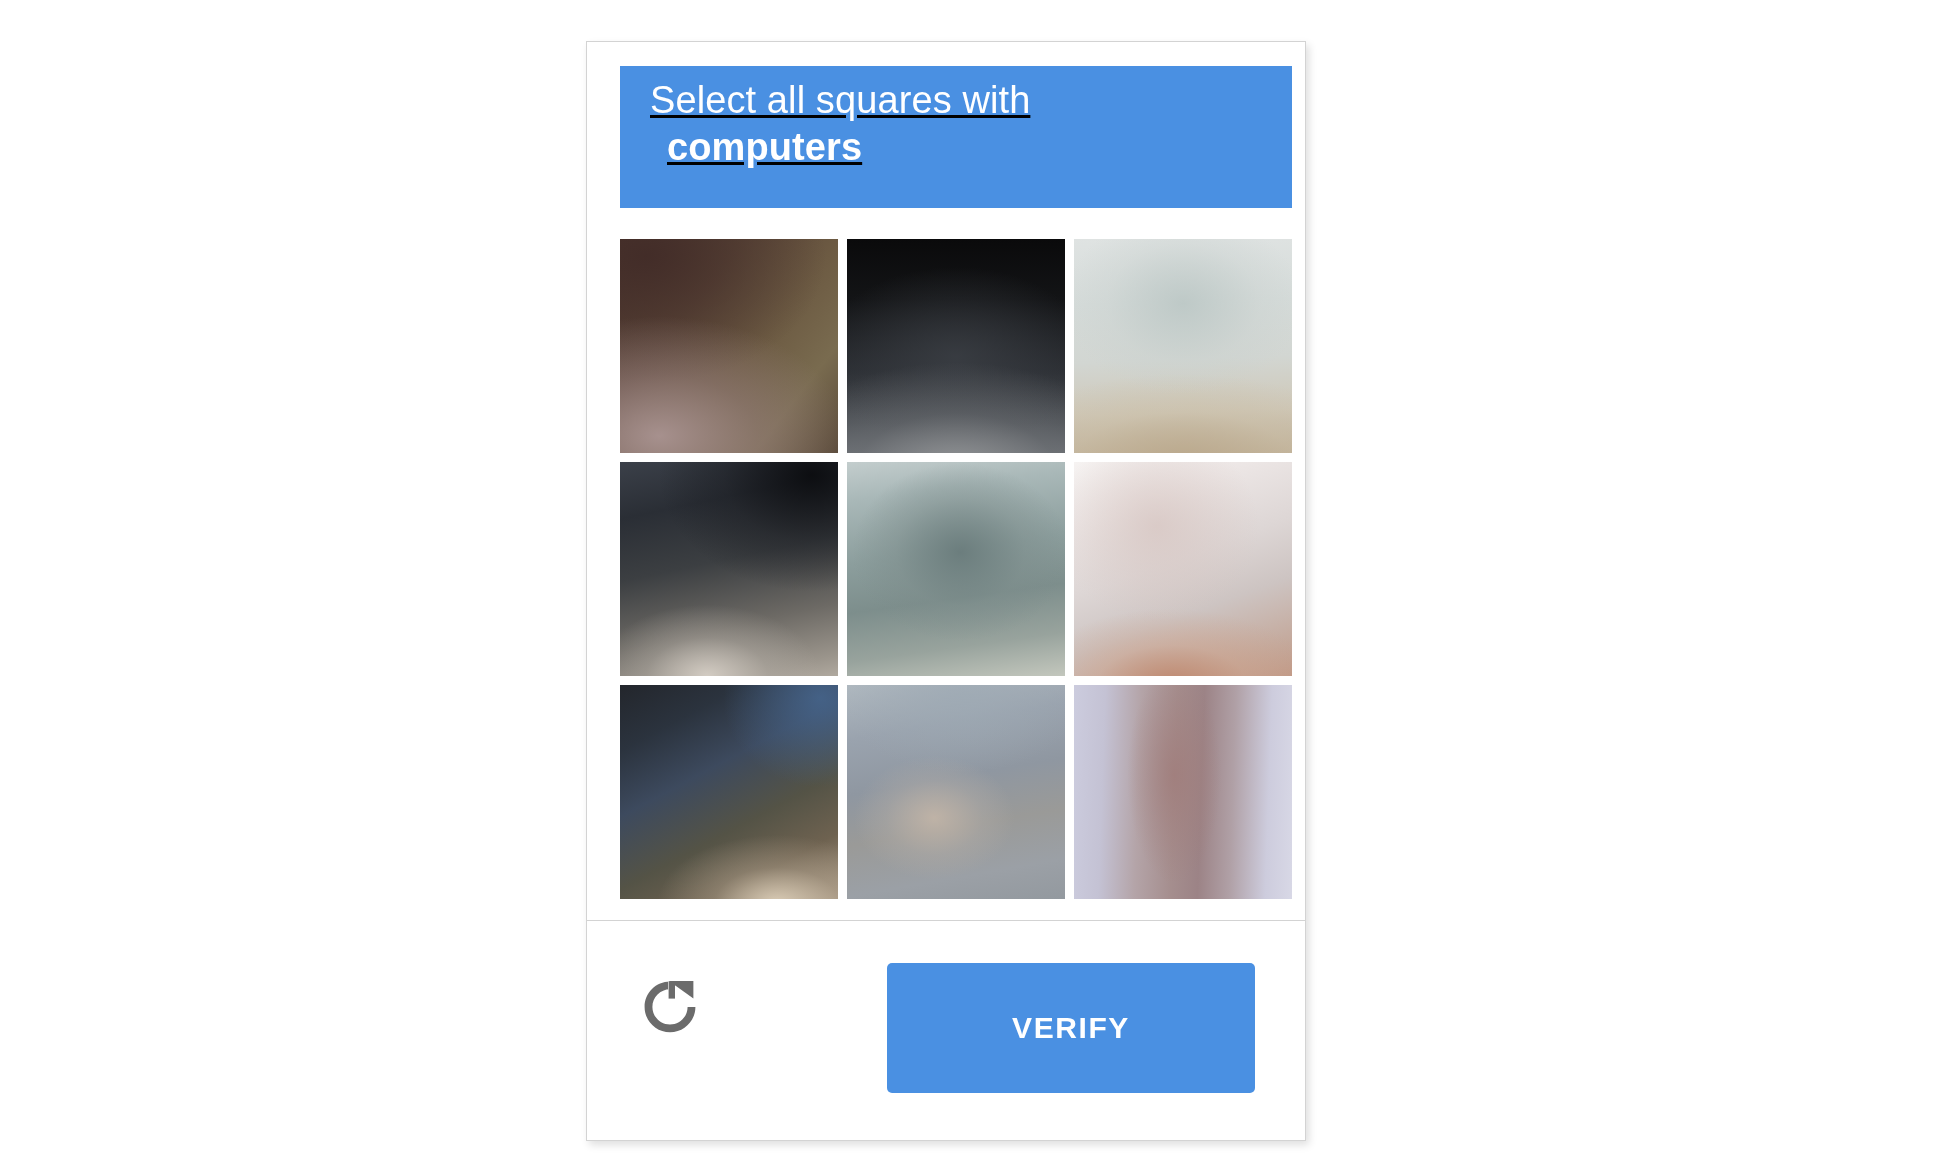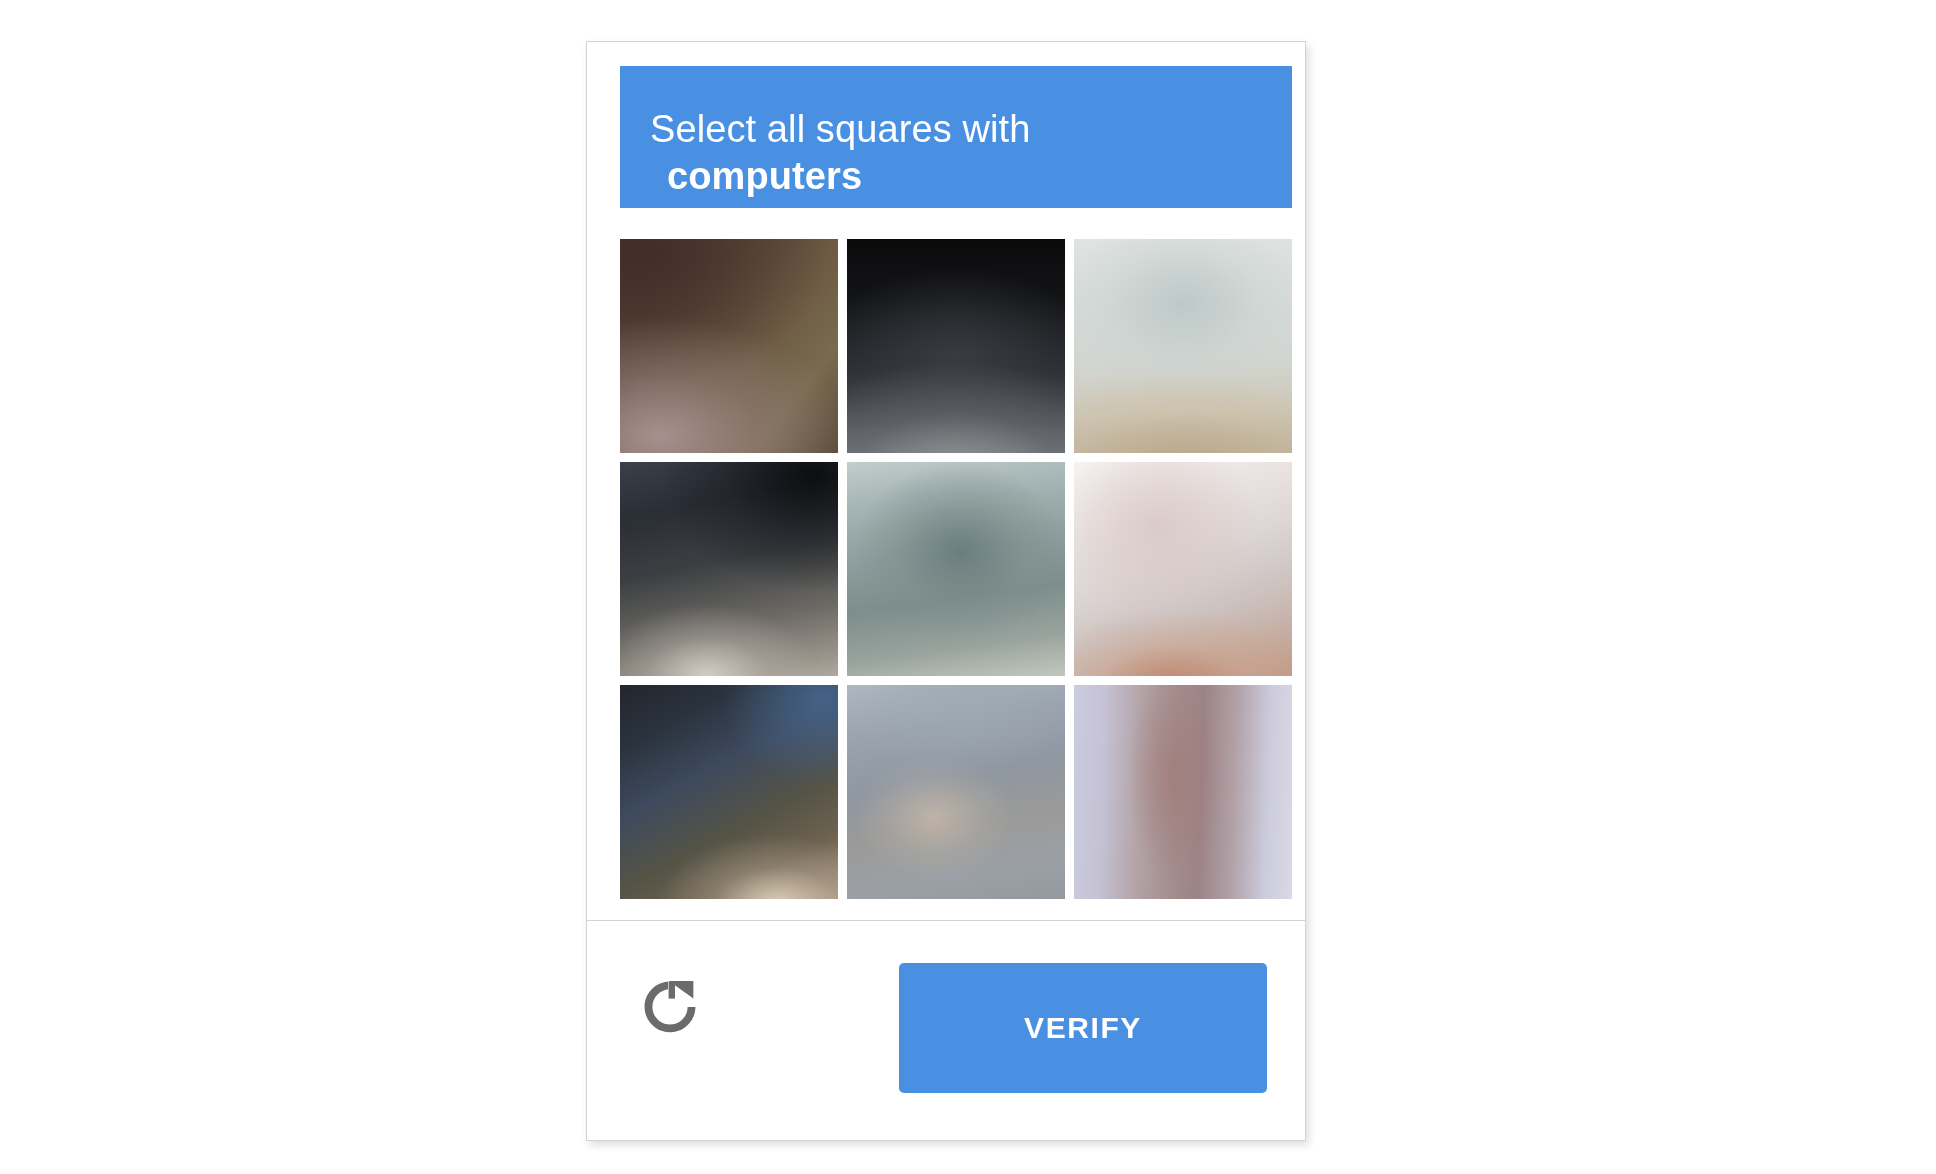--- a/index.html
+++ b/index.html
@@ -30,21 +30,22 @@
 
   
   .captcha-header {
     position: absolute;
     left: 33px;
     top: 24px;
     width: 672px;
     height: 142px;
     background: #4a90e2;
     box-sizing: border-box;
-    padding: 40px 30px 0 30px;
+    padding: 11px 30px 0 30px;
+    text-decoration: underline;
   }
   .header-line1 {
     color: #ffffff;
     font-size: 38px;
     font-weight: 400;
     line-height: 47px;
     letter-spacing: 0.1px;
     white-space: nowrap;
   }
   .header-line2 {
@@ -163,21 +164,21 @@
     justify-content: center;
     cursor: pointer;
     background: transparent;
     border: none;
     padding: 0;
   }
   .refresh-button svg { display: block; }
 
   .verify-button {
     position: absolute;
-    left: 312px;
+    left: 300px;
     top: 42px;
     width: 368px;
     height: 130px;
     background: #4a90e2;
     border: none;
     border-radius: 5px;
     color: #ffffff;
     font-family: "Liberation Sans", sans-serif;
     font-size: 30px;
     font-weight: 700;

